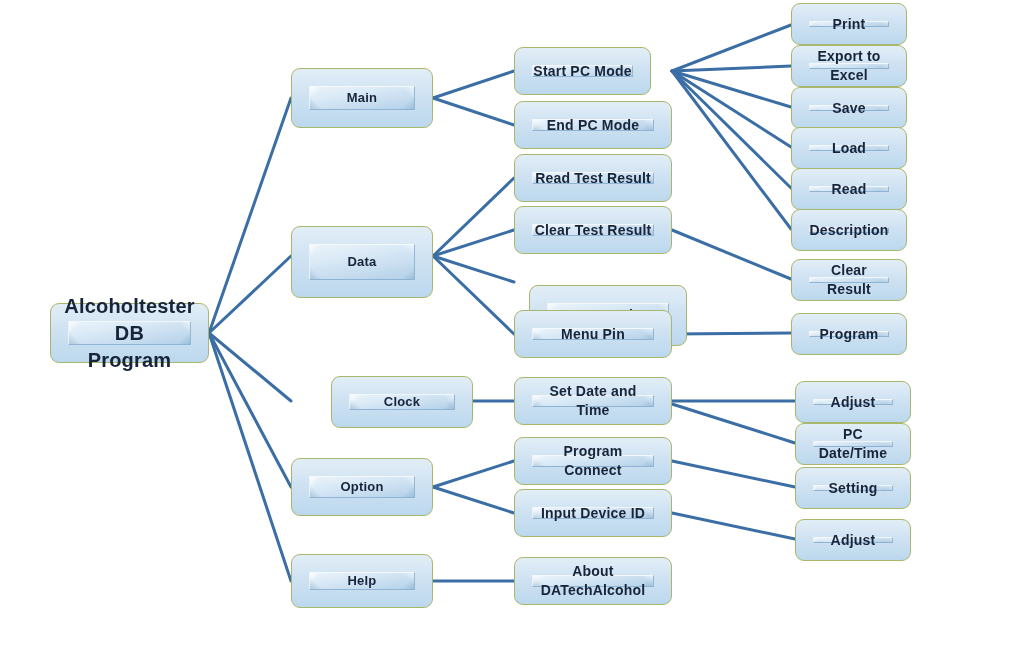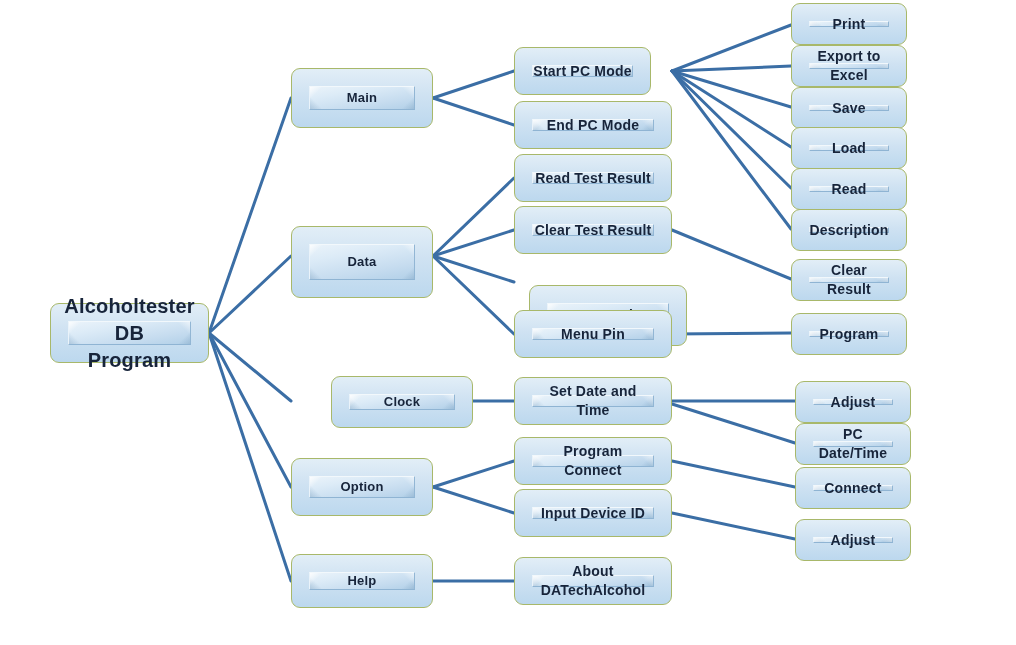--- a/index.html
+++ b/index.html
@@ -273,21 +273,21 @@
   </div>
 
   <div class="node lvl3" style="left:795px; top:423px; width:116px; height:42px;">
     <div class="bevel">
       <span class="label">PC Date/Time</span>
     </div>
   </div>
 
   <div class="node lvl3" style="left:795px; top:467px; width:116px; height:42px;">
     <div class="bevel">
-      <span class="label">Connect</span>
+      <span class="label">Setting</span>
     </div>
   </div>
 
   <div class="node lvl3" style="left:795px; top:519px; width:116px; height:42px;">
     <div class="bevel">
       <span class="label">Adjust</span>
     </div>
   </div>
 
 </div>

